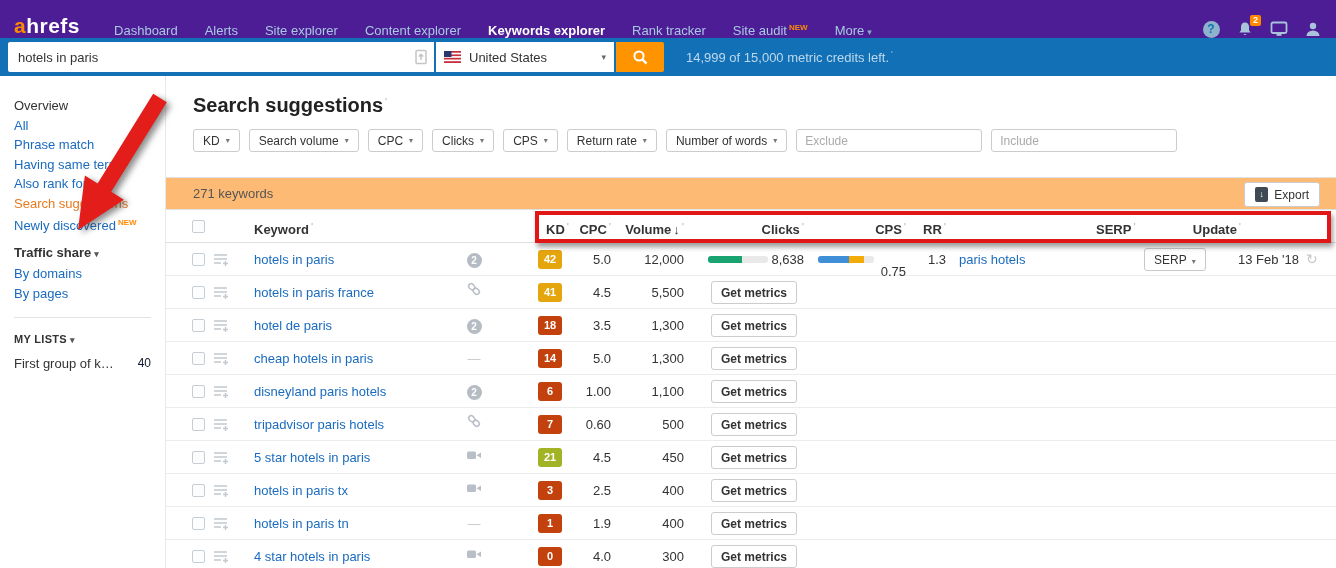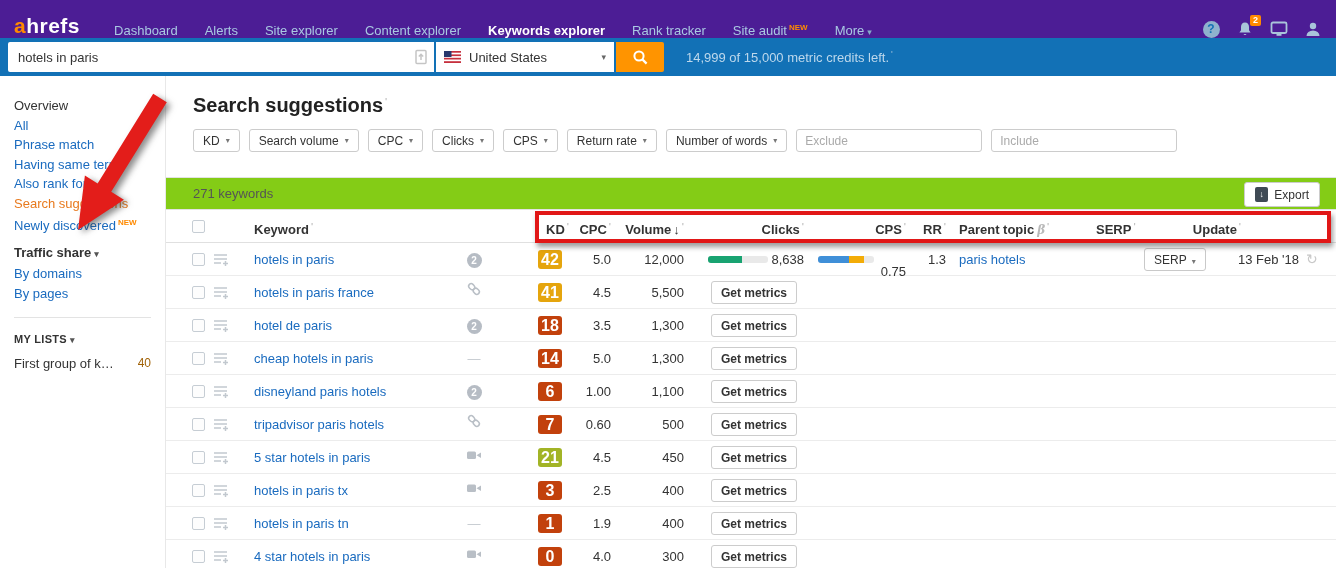--- a/index.html
+++ b/index.html
@@ -38,49 +38,49 @@
   .sidebar { position:absolute; left:0; top:76px; width:166px; height:492px; background:#fff; border-right:1px solid #e8e8e8; padding:20px 0 0 14px; }
   .sb-item { line-height:19.5px; cursor:pointer; white-space:nowrap; }
   .sb-head { font-weight:bold; color:#333; margin-top:7px; cursor:pointer; }
   .sb-caret { font-size:9px; color:#555; margin-left:3px; }
   .sb-link { color:#1a6bbf; }
   .sb-link.active { color:#e87a1e; }
   .sb-new { color:#ff8a00; font-size:8px; font-weight:bold; vertical-align:super; margin-left:2px; }
   .sb-divider { border-top:1px solid #e3e3e3; margin:14px 14px 12px 0; }
   .sb-mylists { font-size:11px; font-weight:bold; color:#333; letter-spacing:.3px; cursor:pointer; }
   .sb-list-row { display:flex; padding-right:14px; margin-top:5px; cursor:pointer; }
-  .sb-list-count { margin-left:auto; color:#a16207; font-size:12px; }
+  .sb-list-count { margin-left:auto; color:#0f172a; font-size:12px; }
 
   
   .main { position:absolute; left:166px; top:76px; width:1170px; height:492px; }
   .page-title { position:absolute; left:27px; top:18px; font-size:20px; font-weight:bold; color:#222; }
   .filters { position:absolute; left:27px; top:53px; display:flex; gap:9px; }
   .chip { height:23px; border:1px solid #ccc; border-radius:3px; background:#fff; display:flex; align-items:center; padding:0 9px; font-size:12px; color:#333; cursor:pointer; white-space:nowrap; }
   .chip .crt { font-size:8px; color:#777; margin-left:6px; }
   .flt-input { height:23px; width:186px; border:1px solid #ccc; border-radius:3px; padding:0 8px; font-size:12px; color:#333; outline:none; font-family:"Liberation Sans",sans-serif; }
   .flt-input::placeholder { color:#aaa; }
 
-  .toolbar { position:absolute; left:0; top:101px; width:1170px; height:33px; background:#84cc16; border-top:1px solid #e2e2e2; border-bottom:1px solid #e2e2e2; }
+  .toolbar { position:absolute; left:0; top:101px; width:1170px; height:33px; background:#fdba74; border-top:1px solid #e2e2e2; border-bottom:1px solid #e2e2e2; }
   .kw-count { position:absolute; left:27px; top:8px; color:#555; }
   .export-btn { position:absolute; right:16px; top:4px; height:25px; background:#fff; border:1px solid #ccc; border-radius:3px; display:flex; align-items:center; gap:6px; padding:0 10px; font-size:12px; color:#333; cursor:pointer; }
   .export-ic { width:13px; height:15px; background:#3f4a55; border-radius:2px; color:#fff; font-size:9px; text-align:center; line-height:15px; }
 
   .thead { position:absolute; left:0; top:134px; width:1170px; height:33px; border-bottom:1px solid #e0e0e0; font-weight:bold; }
   .thead span, .thead div { line-height:33px; }
   .tbody { position:absolute; left:0; top:167px; width:1170px; }
   .trow { position:relative; width:1170px; height:33px; border-bottom:1px solid #ececec; }
 
   .cb { position:absolute; left:26px; top:10px; width:13px; height:13px; border:1px solid #c6cdd4; border-radius:2px; background:#fdfdfd; cursor:pointer; }
   .addlist { position:absolute; left:47px; top:9px; cursor:pointer; }
   .col-kw { position:absolute; left:88px; line-height:33px; }
   a.col-kw { color:#1a6bbf; text-decoration:none; cursor:pointer; }
   .col-marker { position:absolute; left:296px; width:24px; text-align:center; line-height:33px; color:#b9bfc6; }
   .mk-count { display:inline-block; width:15px; height:15px; border-radius:50%; background:#b6bcc4; color:#fff; font-size:10px; font-weight:bold; line-height:15px; text-align:center; vertical-align:middle; cursor:pointer; }
   .mk-dash::before { content:"—"; color:#c3c8ce; }
-  .kd-badge { position:absolute; left:372px; top:7px; min-width:24px; height:19px; border-radius:3px; color:#fff; font-weight:bold; font-size:16px; text-align:center; line-height:19px; padding:0 3px; }
+  .kd-badge { position:absolute; left:372px; top:7px; min-width:24px; height:19px; border-radius:3px; color:#fff; font-weight:bold; font-size:11px; text-align:center; line-height:19px; padding:0 3px; }
   .kd-amber { background:#e5a50d; }
   .kd-green { background:#c2410c; }
   .kd-lime  { background:#a2b426; }
   .col-cpc   { position:absolute; left:395px; width:50px; text-align:right; line-height:33px; }
   .col-vol   { position:absolute; left:448px; width:70px; text-align:right; line-height:33px; }
   .vol-bar   { position:absolute; left:542px; top:13px; width:60px; height:7px; background:#e9e9e9; border-radius:3px; overflow:hidden; }
   .vol-fill  { display:block; height:7px; background:#18a371; }
   .col-clicks{ position:absolute; left:573px; width:65px; text-align:right; line-height:33px; }
   .clicks-bar{ position:absolute; left:652px; top:13px; width:56px; height:7px; background:#e9e9e9; border-radius:3px; overflow:hidden; display:flex; }
   .cb-blue   { display:block; height:7px; background:#3f8fd8; }
@@ -248,21 +248,20 @@
 
     <div class="thead">
       <span class="cb" style="top:10px"></span>
       <span class="col-kw hintd">Keyword</span>
       <span class="h-kd hintd">KD</span>
       <span class="h-cpc hintd">CPC</span>
       <span class="h-vol hintd"><span>Volume</span><span class="sort-ic">↓</span></span>
       <span class="h-clicks hintd">Clicks</span>
       <span class="h-cps hintd">CPS</span>
       <span class="h-rr hintd">RR</span>
-      <span class="h-parent hintd"><span>Parent topic</span><span class="beta-ic">β</span></span>
       <span class="h-serp hintd">SERP</span>
       <span class="h-update hintd">Update</span>
     </div>
 
     <div class="tbody">
         <div class="trow">
     <span class="cb"></span>
     <span class="addlist">
       <svg width="16" height="15" viewBox="0 0 16 15">
               <g stroke="#c2c8cf" stroke-width="1.5">

